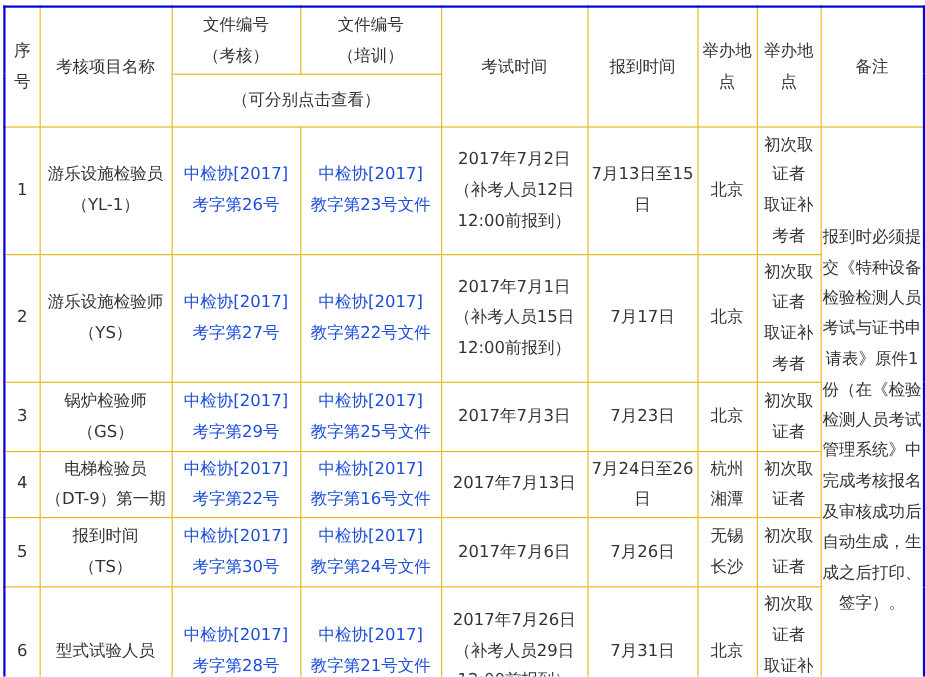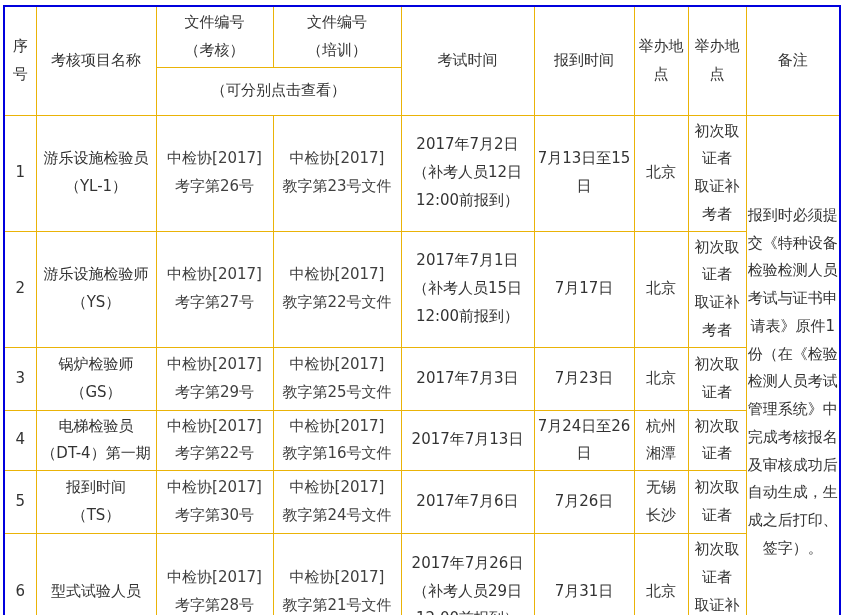--- a/index.html
+++ b/index.html
@@ -34,21 +34,21 @@
   tr.r3 td { height: 63px; }
   tr.r4 td { height: 57px; }
   tr.r5 td { height: 63px; }
   tr.r6 td { height: 97px; }
   td.remarks-cell {
     text-align: left;
     padding: 2px 3px;
     height: auto;
   }
   a.doclink {
-    color: #404040;
+    color: #1d4ed8;
     text-decoration: none;
     cursor: pointer;
   }
 </style>
 </head>
 <body>
 
 <table class="sched">
   <colgroup>
     <col style="width:32px">
@@ -121,21 +121,21 @@
       <td><a class="doclink">中检协[2017]
 教字第25号文件</a></td>
       <td>2017年7月3日</td>
       <td>7月23日</td>
       <td>北京</td>
       <td>初次取证者</td>
     </tr>
     <tr class="r4">
       <td>4</td>
       <td>电梯检验员
-（DT-4）第一期</td>
+（DT-9）第一期</td>
       <td><a class="doclink">中检协[2017]
 考字第22号</a></td>
       <td><a class="doclink">中检协[2017]
 教字第16号文件</a></td>
       <td>2017年7月13日</td>
       <td>7月24日至26日</td>
       <td>杭州
 湘潭</td>
       <td>初次取证者</td>
     </tr>

